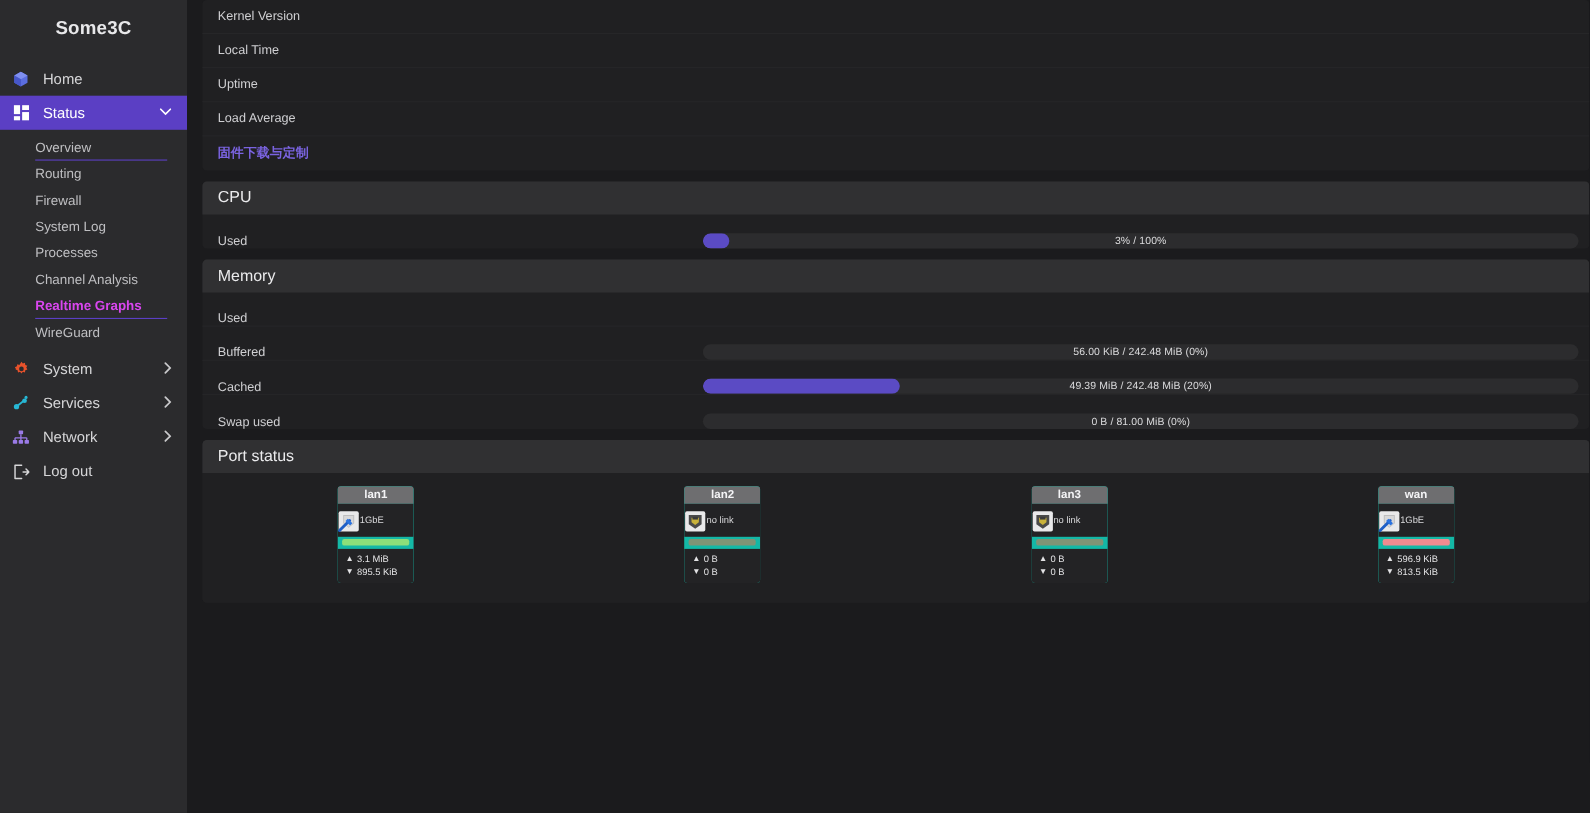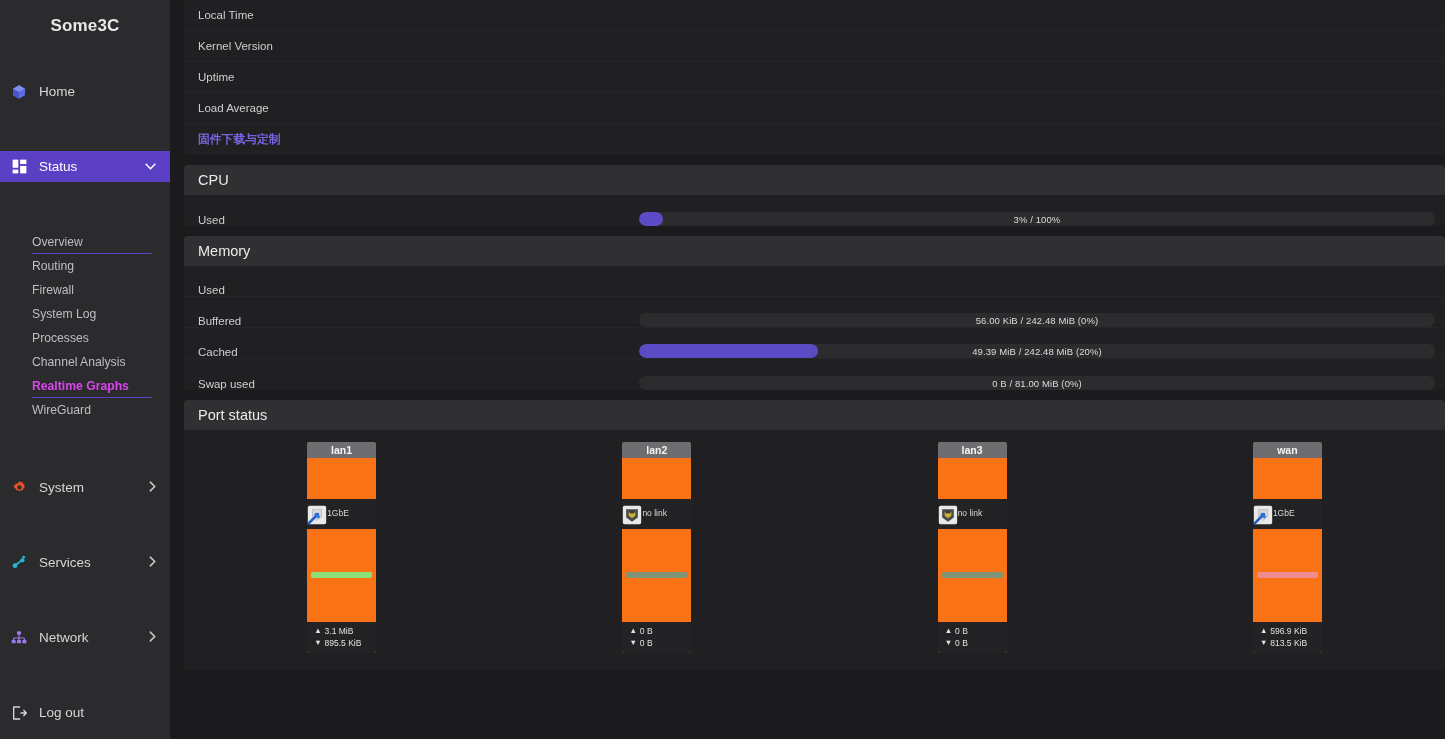--- a/index.html
+++ b/index.html
@@ -17,21 +17,21 @@
     background: #2b2b2d;
     display: flex; flex-direction: column;
     padding-top: 0;
   }
   .brand {
     height: 52px;
     display: flex; align-items: center; justify-content: center;
     color: #e8e8ea;
     font-size: 17px; font-weight: bold; letter-spacing: .2px;
   }
-  .nav { margin-top: 24px; display: flex; flex-direction: column; gap: 44px; }
+  .nav { margin-top: 4px; display: flex; flex-direction: column; }
   .nav-item {
     height: 31px;
     display: flex; align-items: center;
     padding-left: 10px;
     color: #d6d6d8; font-size: 13.5px;
     position: relative;
   }
   .nav-item.active { background: #5b3fc4; color: #ffffff; }
   .nav-ico {
     width: 18px; height: 18px; margin-right: 11px;
@@ -129,25 +129,24 @@
     display: flex;
   }
   .ports-grid {
     display: flex; width: 100%;
   }
   .port-cell {
     flex: 1 1 0; display: flex; justify-content: center;
   }
   .port-card {
     width: 69px;
-    background: #f97316;
+    background: #14b8a6;
     border-radius: 3px;
     display: flex; flex-direction: column;
     overflow: hidden;
-    gap: 41px;
   }
   .port-name {
     height: 16px;
     background: #6e6e70;
     color: #f4f4f6;
     font-size: 10.5px; font-weight: bold;
     display: flex; align-items: center; justify-content: center;
   }
   .port-mid {
     padding: 6px 0 4px 0;
@@ -303,24 +302,24 @@
       </div>
 
     </nav>
   </aside>
 
   <main class="main">
 
     <section class="card">
       <div class="info-table">
         <div class="info-row">
+          <span>Kernel Version</span>
+        </div>
+        <div class="info-row">
           <span>Local Time</span>
-        </div>
-        <div class="info-row">
-          <span>Kernel Version</span>
         </div>
         <div class="info-row">
           <span>Uptime</span>
         </div>
         <div class="info-row">
           <span>Load Average</span>
         </div>
         <div class="info-row link">
           <span>固件下载与定制</span>
         </div>

